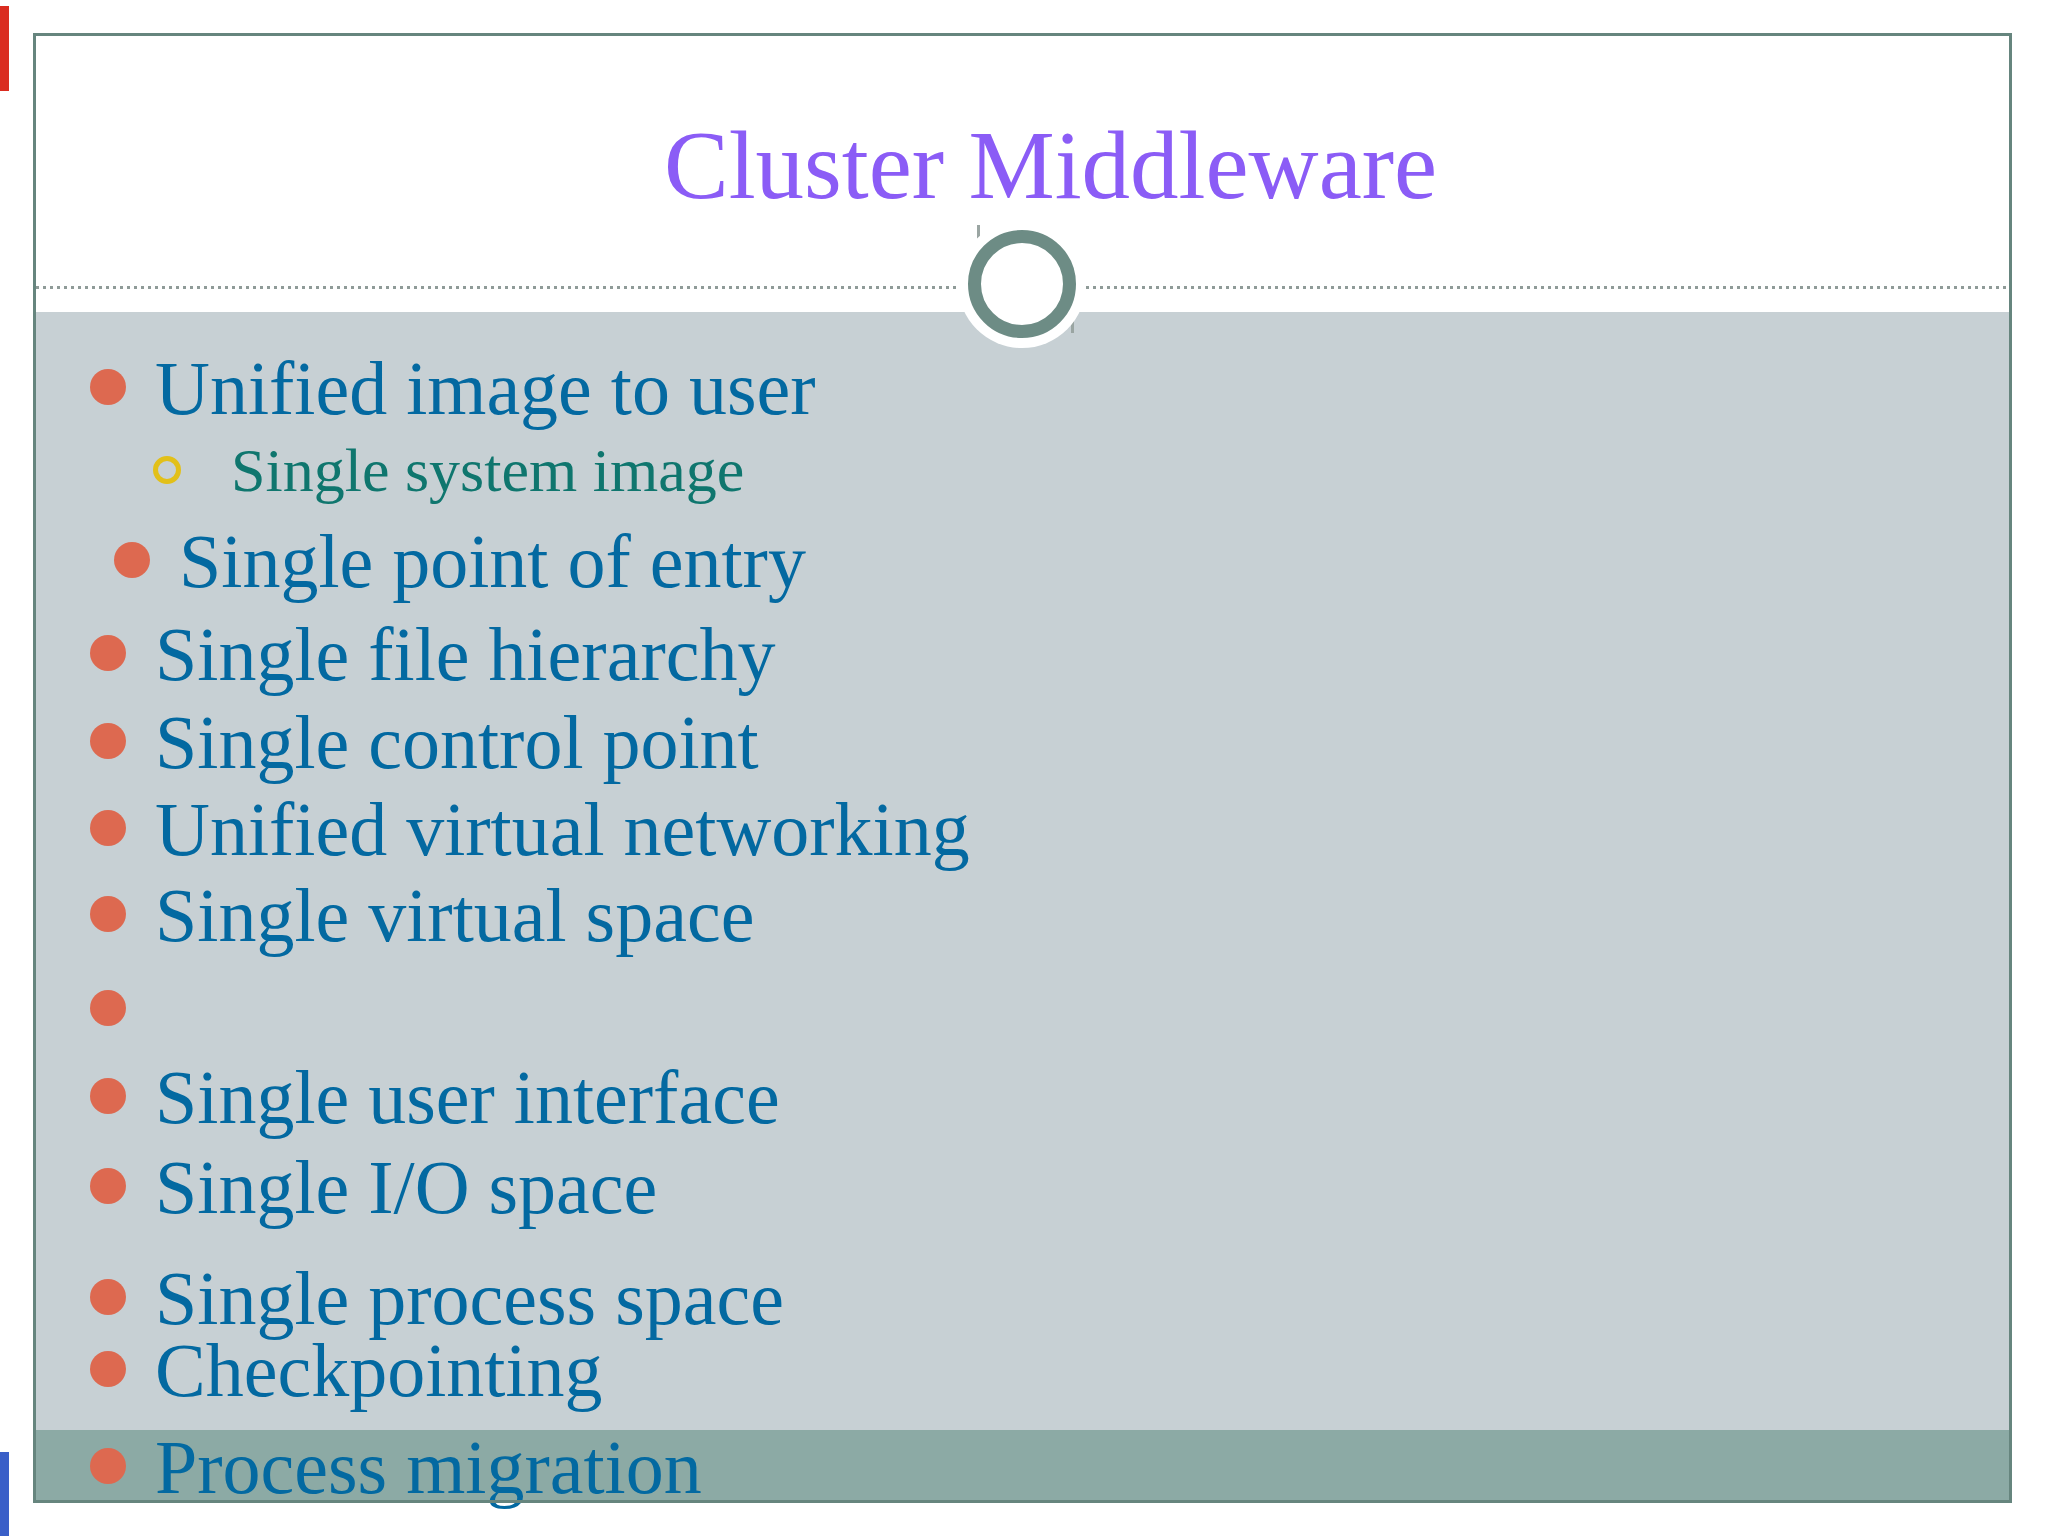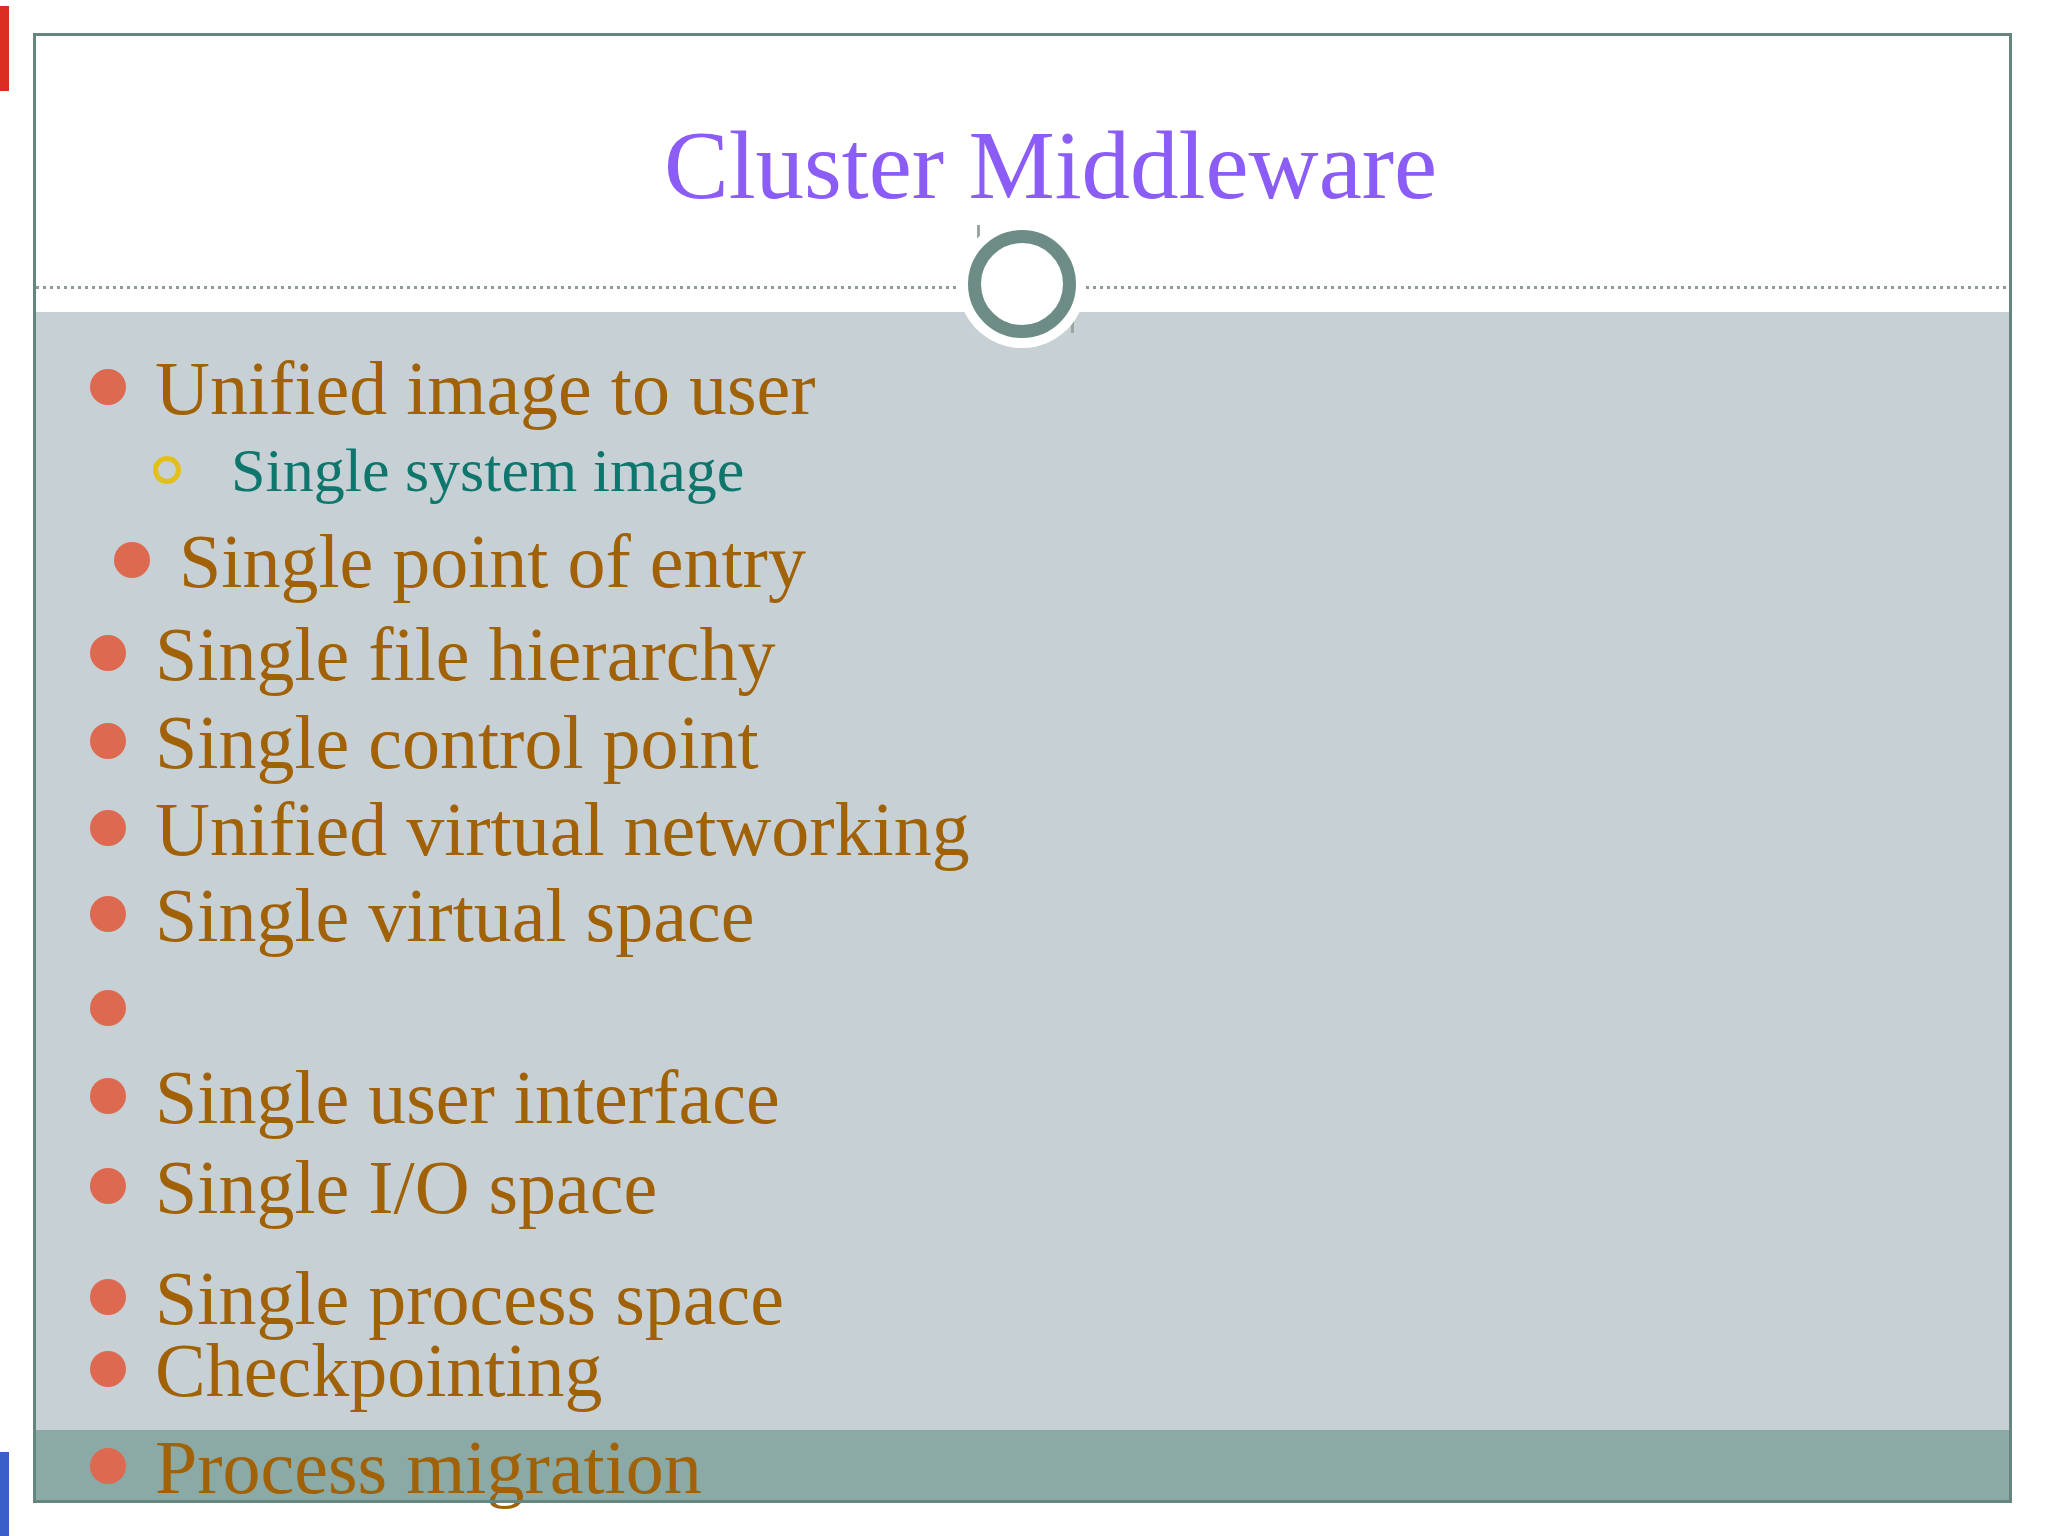--- a/index.html
+++ b/index.html
@@ -92,21 +92,21 @@
     left: 36px;
     width: 1973px;
     height: 90px;
     z-index: 2;
     white-space: nowrap;
   }
   .row .txt {
     position: absolute;
     top: 0; height: 90px;
     line-height: 92px;
-    color: #a16207;
+    color: #0369a1;
   }
   .row.level1 .txt {
     left: 119px;
     font-size: 76px;
   }
   .row.level2 .txt {
     left: 174px;
     font-size: 62px;
     color: #0f766e;
     line-height: 90px;

